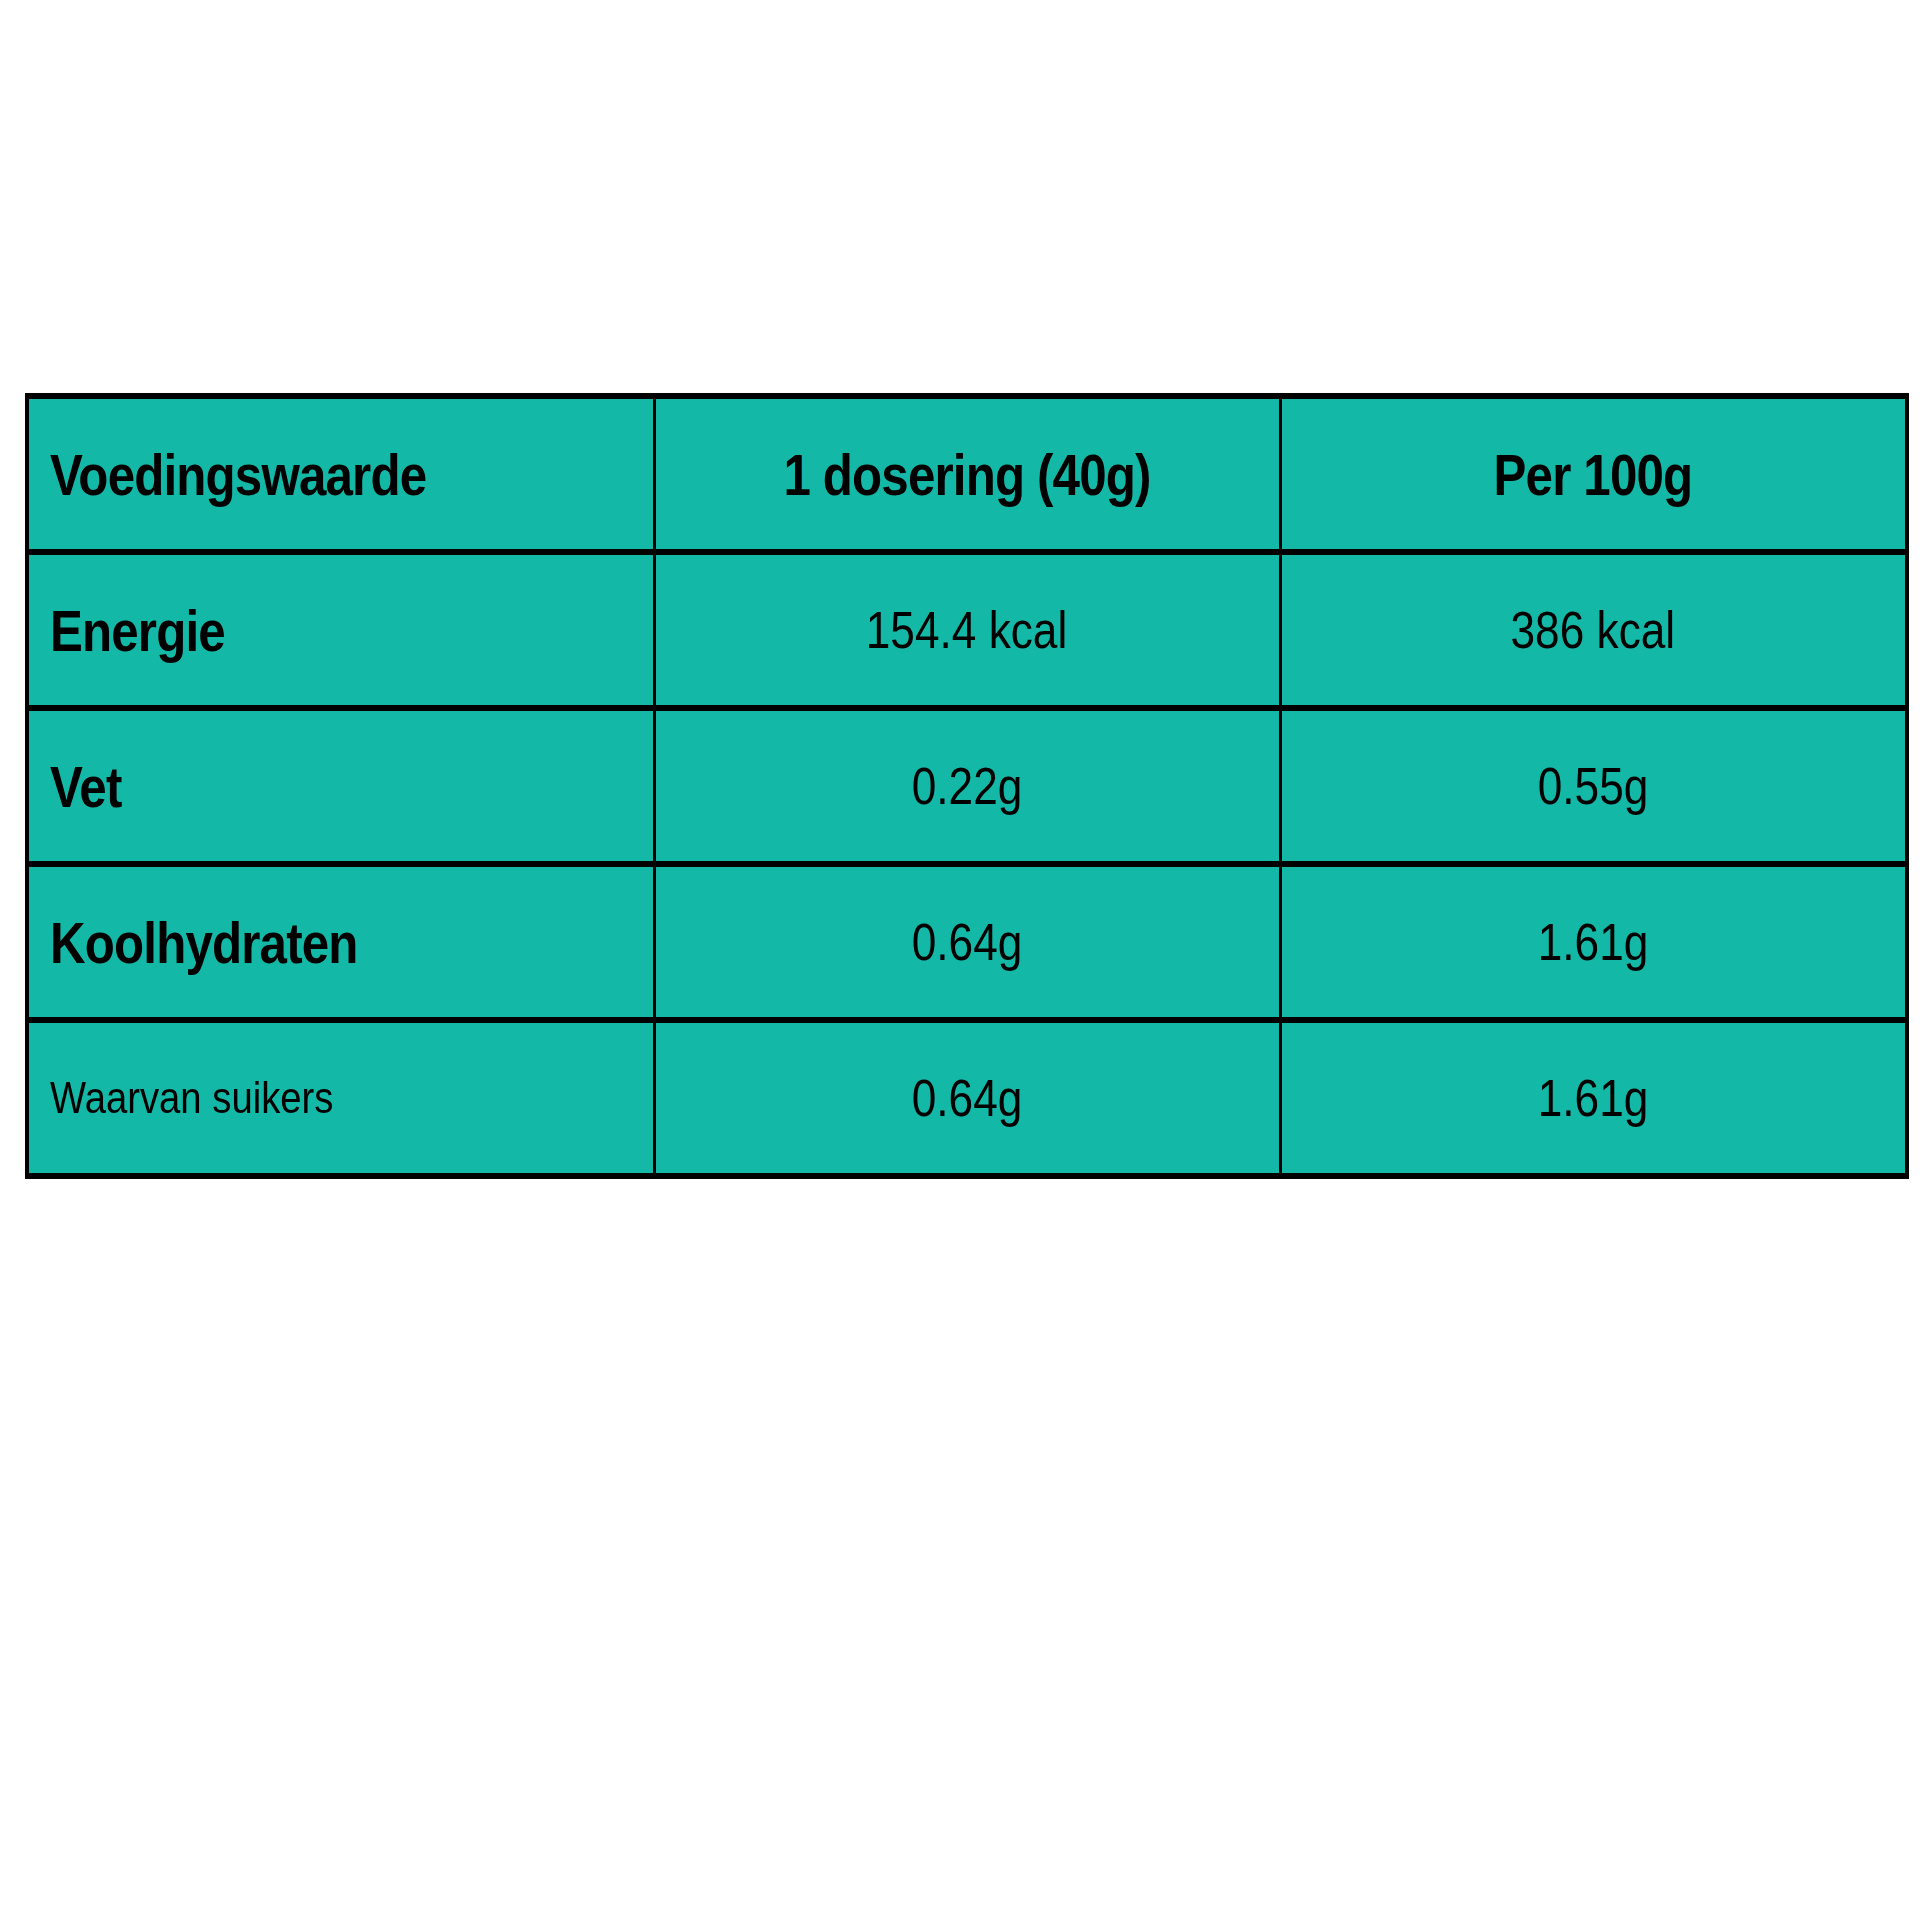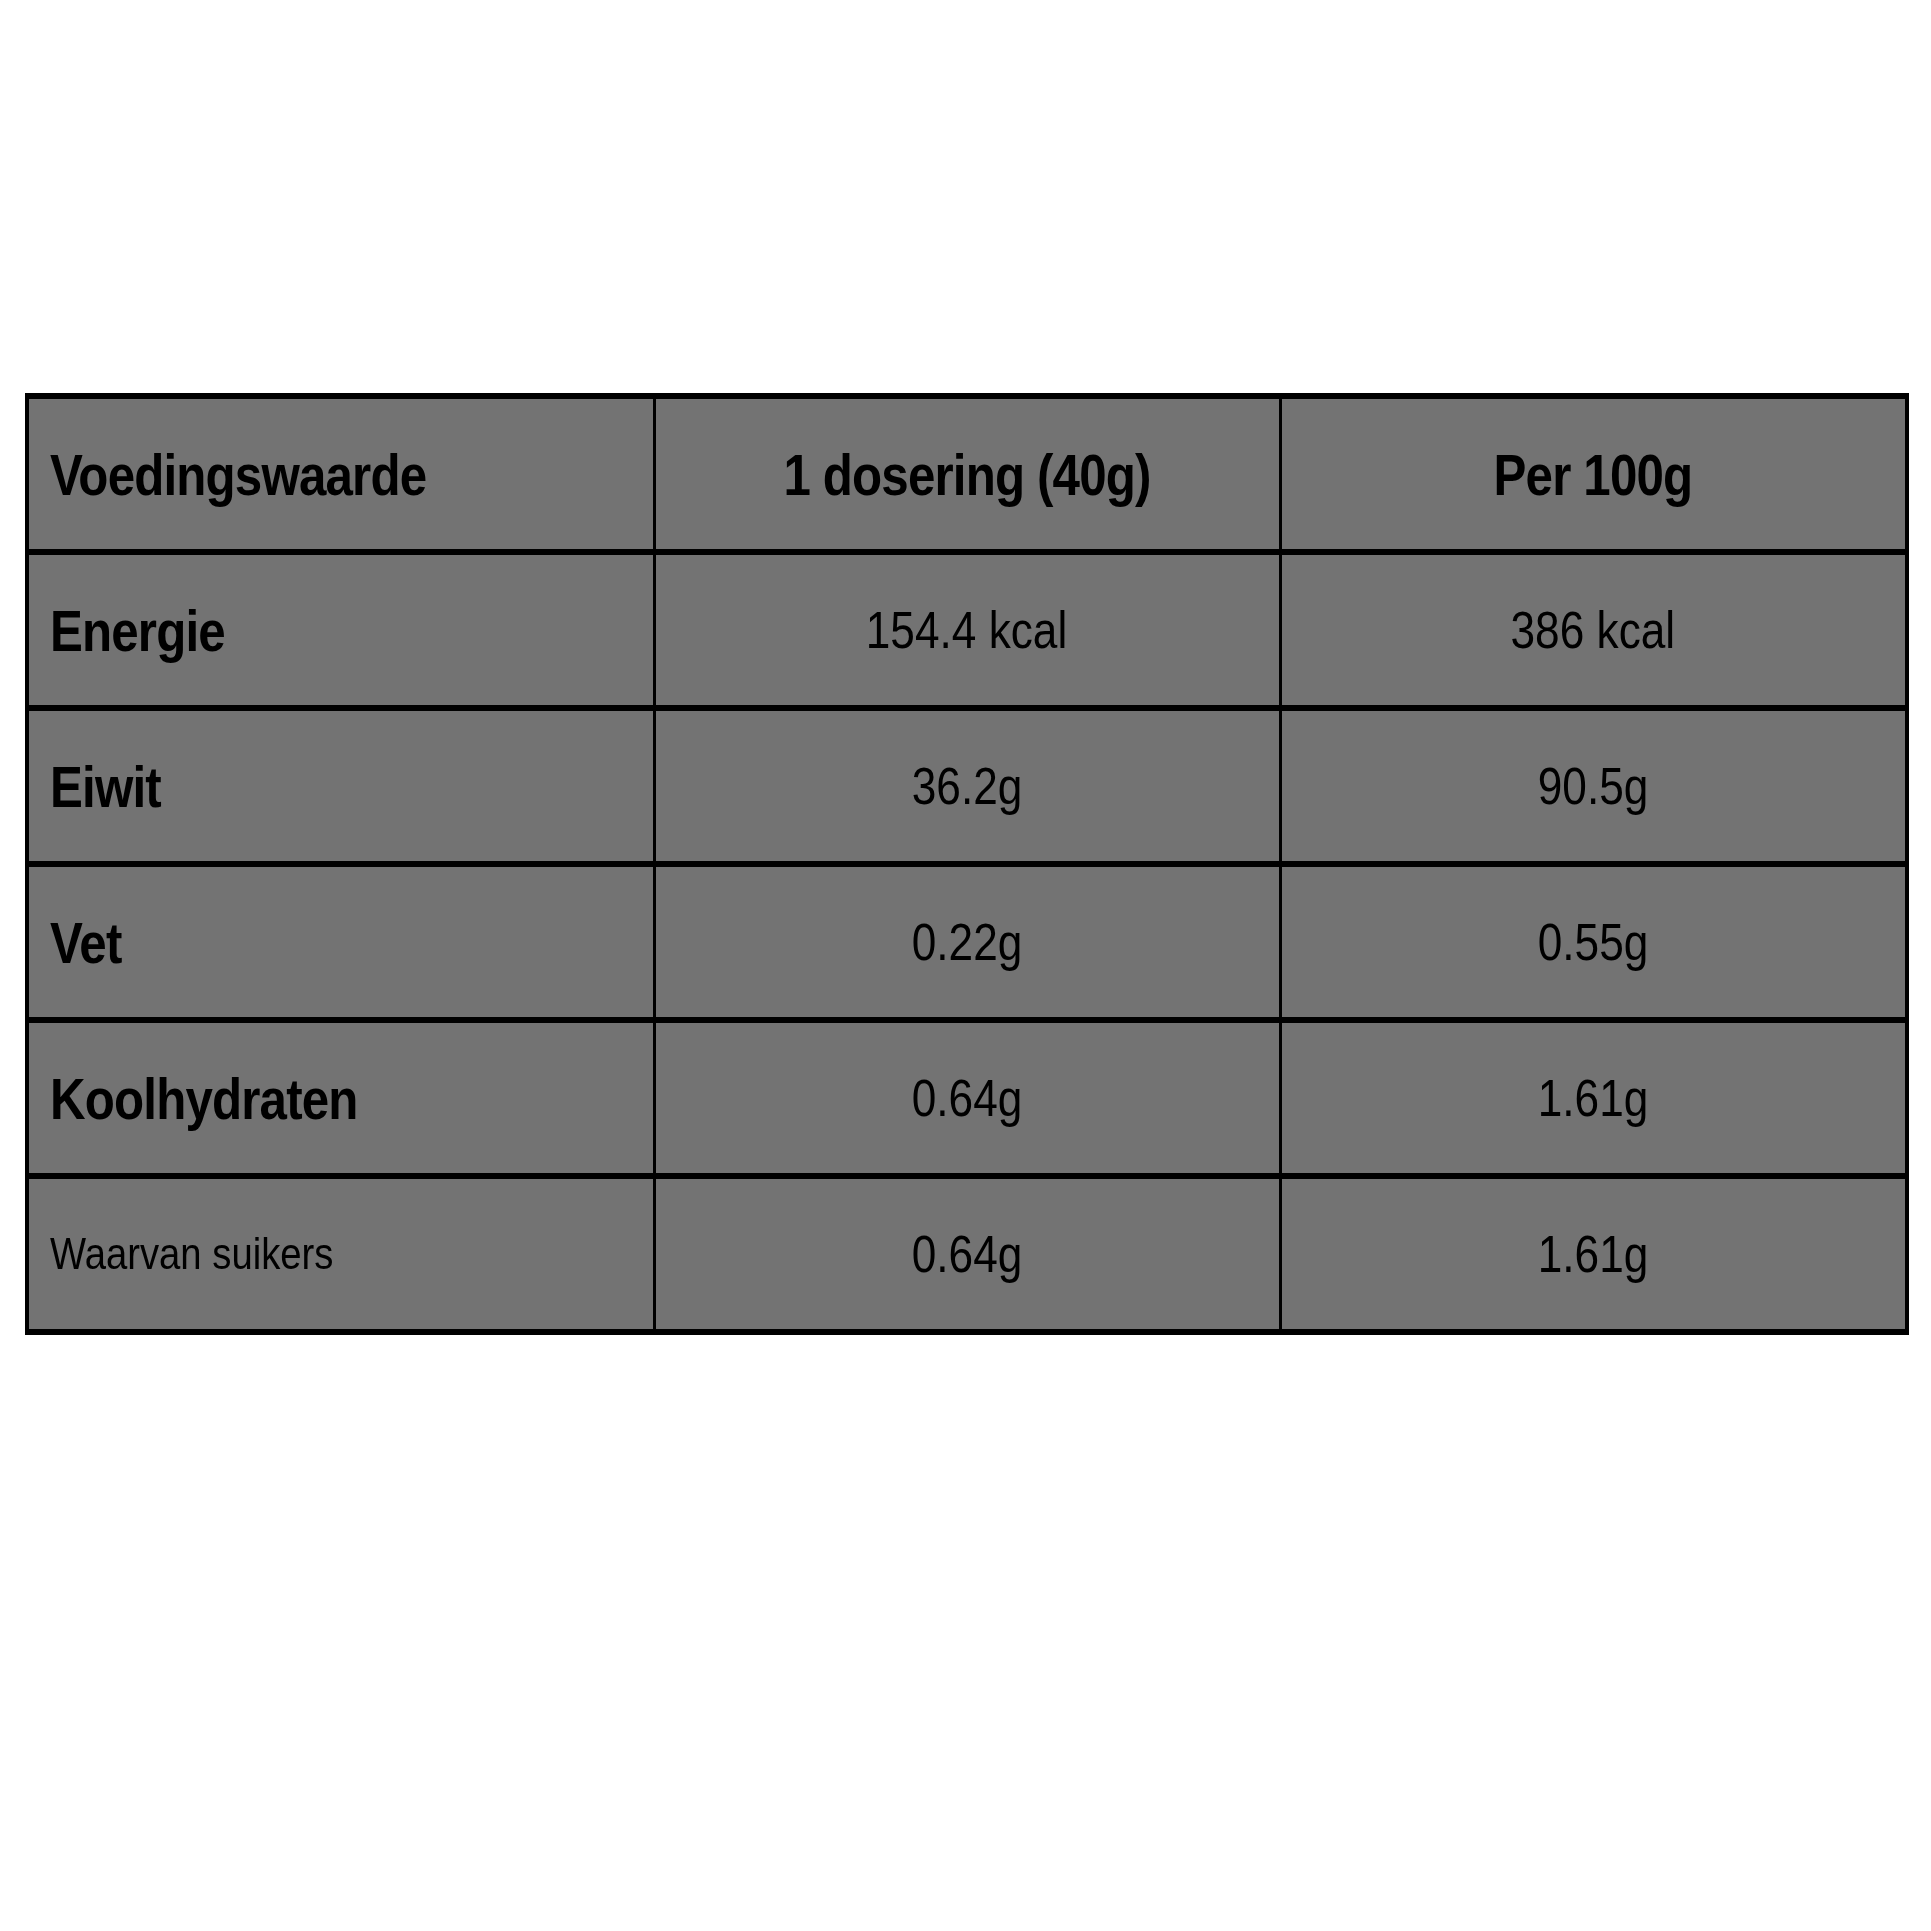--- a/index.html
+++ b/index.html
@@ -55,21 +55,21 @@
   .nutrition-table td,
   .nutrition-table th {
     border: 3.9px solid #000000;
     border-top-width: 6.8px;
     border-bottom-width: 6.8px;
     height: 156px;
     vertical-align: middle;
     text-align: center;
     font-size: 52px;
     font-weight: normal;
-    background: #737373;
+    background: #14b8a6;
   }
   .nutrition-table th,
   .nutrition-table td.label-cell {
     font-size: 58px;
     font-weight: bold;
     letter-spacing: -1px;
   }
   .nutrition-table .left {
     text-align: left;
     padding-left: 21px;
@@ -124,31 +124,20 @@
         </td>
         <td>
           <span class="cx-c">154.4 kcal</span>
         </td>
         <td>
           <span class="cx-c">386 kcal</span>
         </td>
       </tr>
       <tr>
         <td class="label-cell left">
-          <span class="cx-l">Eiwit</span>
-        </td>
-        <td>
-          <span class="cx-c">36.2g</span>
-        </td>
-        <td>
-          <span class="cx-c">90.5g</span>
-        </td>
-      </tr>
-      <tr>
-        <td class="label-cell left">
           <span class="cx-l">Vet</span>
         </td>
         <td>
           <span class="cx-c">0.22g</span>
         </td>
         <td>
           <span class="cx-c">0.55g</span>
         </td>
       </tr>
       <tr>

